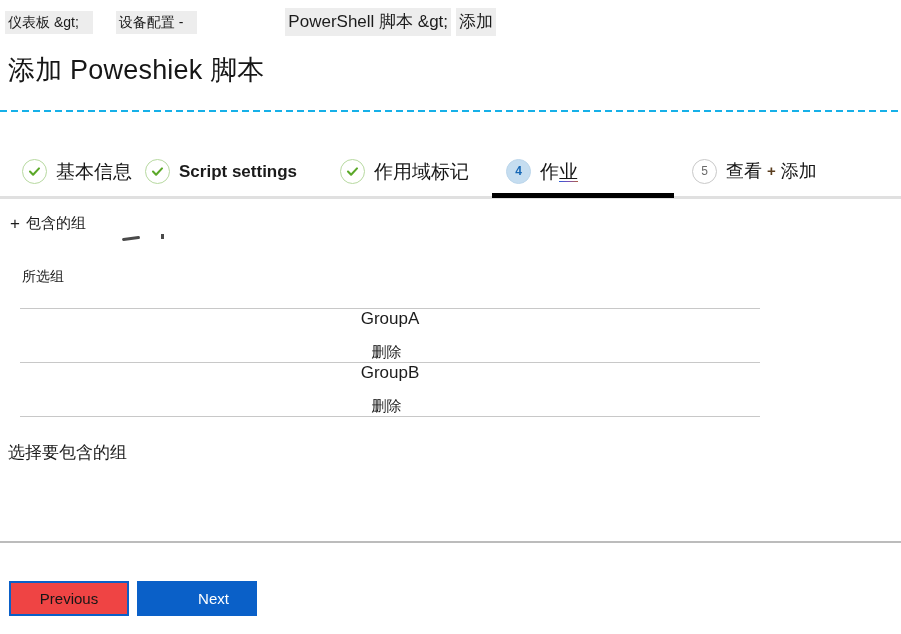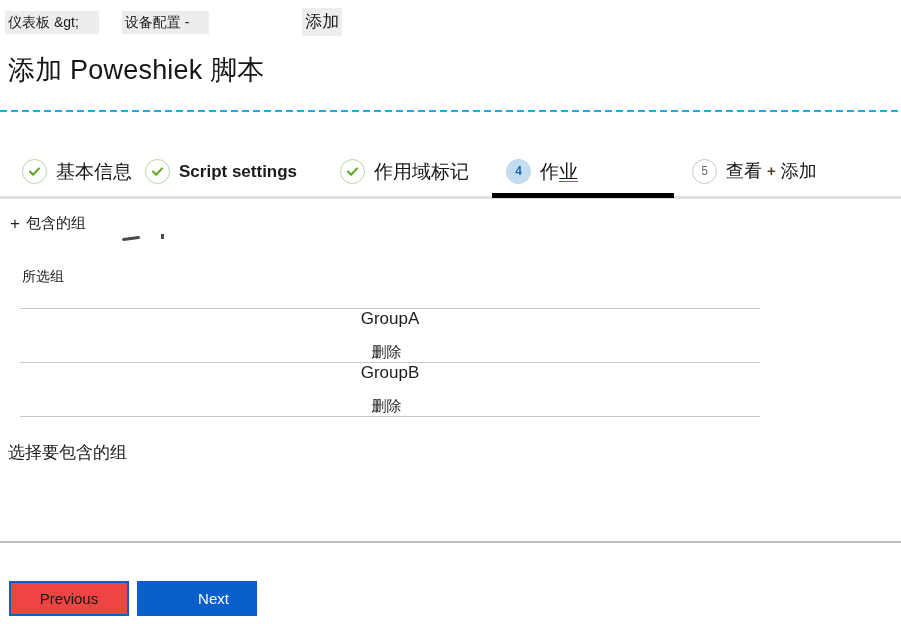--- a/index.html
+++ b/index.html
@@ -29,21 +29,21 @@
     white-space: nowrap;
   }
   .crumb {
     background: #ededed;
     color: #1b1b1b;
     line-height: 1.0;
     display: inline-block;
   }
   .crumb.small {
     font-size: 14px;
-    padding: 4px 20px 5px 3px;
+    padding: 4px 14px 5px 3px;
   }
   .crumb.big {
     font-size: 17px;
     padding: 5px 3px 6px 3px;
   }
   .crumb-gap-sm { display: inline-block; width: 9px; }
   .crumb-gap-md { display: inline-block; width: 14px; }
   .crumb-gap-lg { display: inline-block; width: 88px; }
   .crumb-gap-xs { display: inline-block; width: 5px; }
   .crumb-pad-left { display: inline-block; width: 5px; }
@@ -280,20 +280,21 @@
 </head>
 <body>
 
 <div class="breadcrumb-bar">
   <span class="crumb-pad-left"></span>
   <span class="crumb small">仪表板 &amp;gt;</span>
   <span class="crumb-gap-md"></span>
   <span class="crumb-gap-sm"></span>
   <span class="crumb small">设备配置 -</span>
   <span class="crumb-gap-lg"></span>
+  <span class="crumb big">PowerShell 脚本 &amp;gt;</span>
   <span class="crumb-gap-xs"></span>
   <span class="crumb big">添加</span>
   <span class="crumb-gap-xs"></span>
 </div>
 
 <div class="page-title">添加 Poweshiek 脚本</div>
 <div class="title-dash"></div>
 
 <div class="steps">
 

